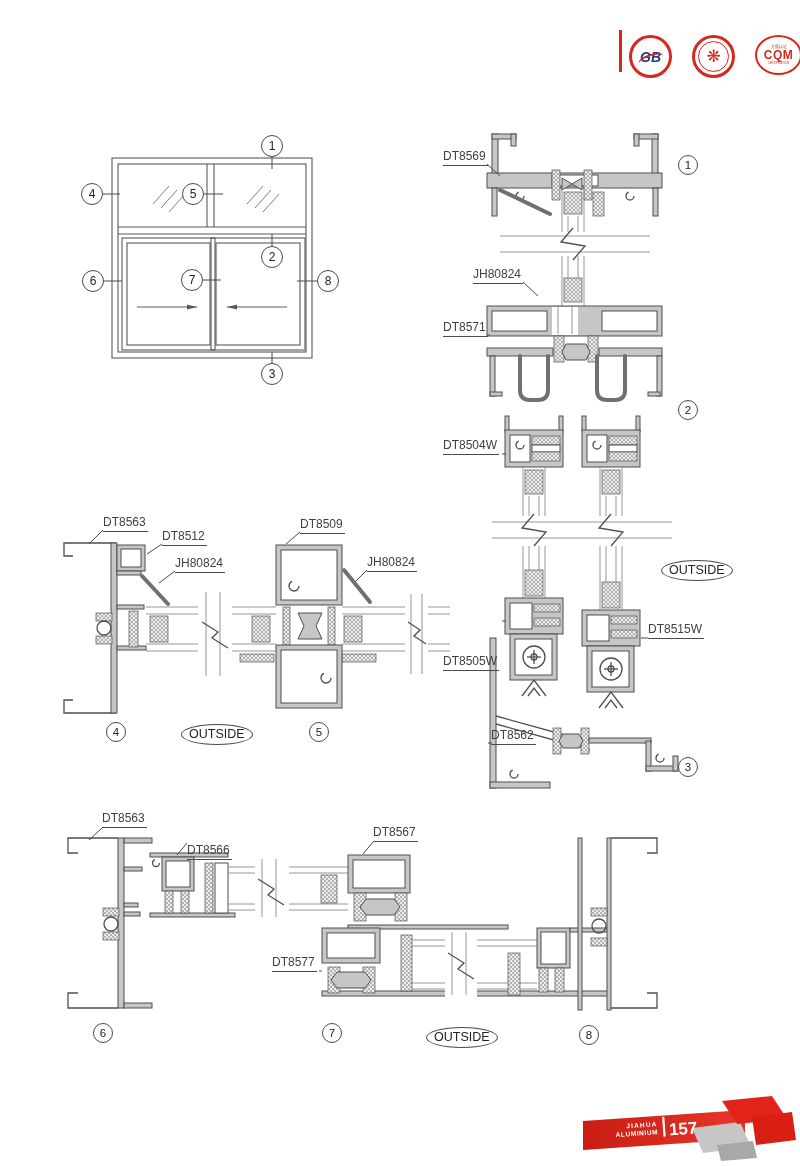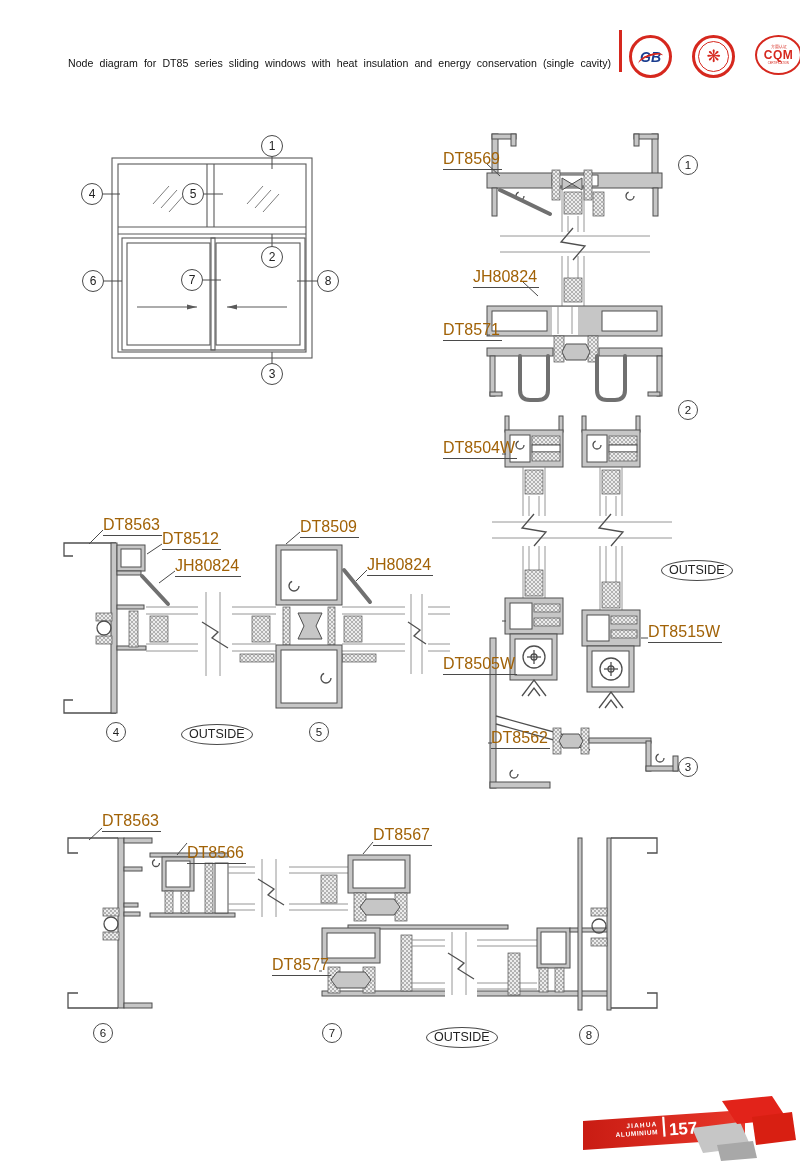--- a/index.html
+++ b/index.html
@@ -22,21 +22,21 @@
         display:flex;align-items:center;justify-content:center;}
   .logo-cert .flake{font-size:17px;color:#d6281e;line-height:1;}
   .logo-cqm{width:47px;height:40px;border-radius:50%;border:2.5px solid #d6281e;
         flex-direction:column;justify-content:center;}
   .logo-cqm .cqm-top{font-size:4.5px;color:#d6281e;line-height:1;transform:scale(.9);}
   .logo-cqm .cqm-main{font-size:12px;font-weight:bold;color:#d6281e;line-height:1.05;letter-spacing:.5px;}
   .logo-cqm .cqm-bot{font-size:3.5px;color:#d6281e;line-height:1;transform:scale(.8);}
 
   
   .draw{position:absolute;}
-  .lbl{position:absolute;font-size:16px;color:#a16207;line-height:1.15;white-space:nowrap;
+  .lbl{position:absolute;font-size:12px;color:#404040;line-height:1.15;white-space:nowrap;
        border-bottom:1.2px solid #4a4a4a;padding:0 2px 1px 0;}
   .callout{position:absolute;width:20px;height:20px;border:1.1px solid #4a4a4a;border-radius:50%;
        background:#fff;display:flex;align-items:center;justify-content:center;
        font-size:11.5px;color:#222;box-sizing:border-box;}
   .callout.big{width:22px;height:22px;font-size:12px;}
   .oval{position:absolute;border:1.1px solid #4a4a4a;border-radius:50%/ 50%;background:#fff;
        padding:2px 7px 3px;font-size:12.5px;color:#222;white-space:nowrap;}
 
   
   svg{display:block;}
@@ -61,21 +61,20 @@
 
   <svg width="0" height="0" style="position:absolute" aria-hidden="true">
     <defs>
       <pattern id="hpat" width="4" height="4" patternUnits="userSpaceOnUse">
         <rect width="4" height="4" fill="#ececec"></rect>
         <path d="M0,0 L4,4 M4,0 L0,4" stroke="#8b8b8b" stroke-width=".6"></path>
       </pattern>
     </defs>
   </svg>
 
-  <div class="title-en">Node diagram for DT85 series sliding windows with heat insulation and energy conservation (single cavity)</div>
   <div class="red-divider"></div>
 
   <div class="logos">
     <div class="logo logo-gb">
       <div class="swoosh"></div>
       <span class="gb">GB</span>
     </div>
     <div class="logo logo-cert">
       <div class="inner-ring">
         <span class="flake">❋</span>

